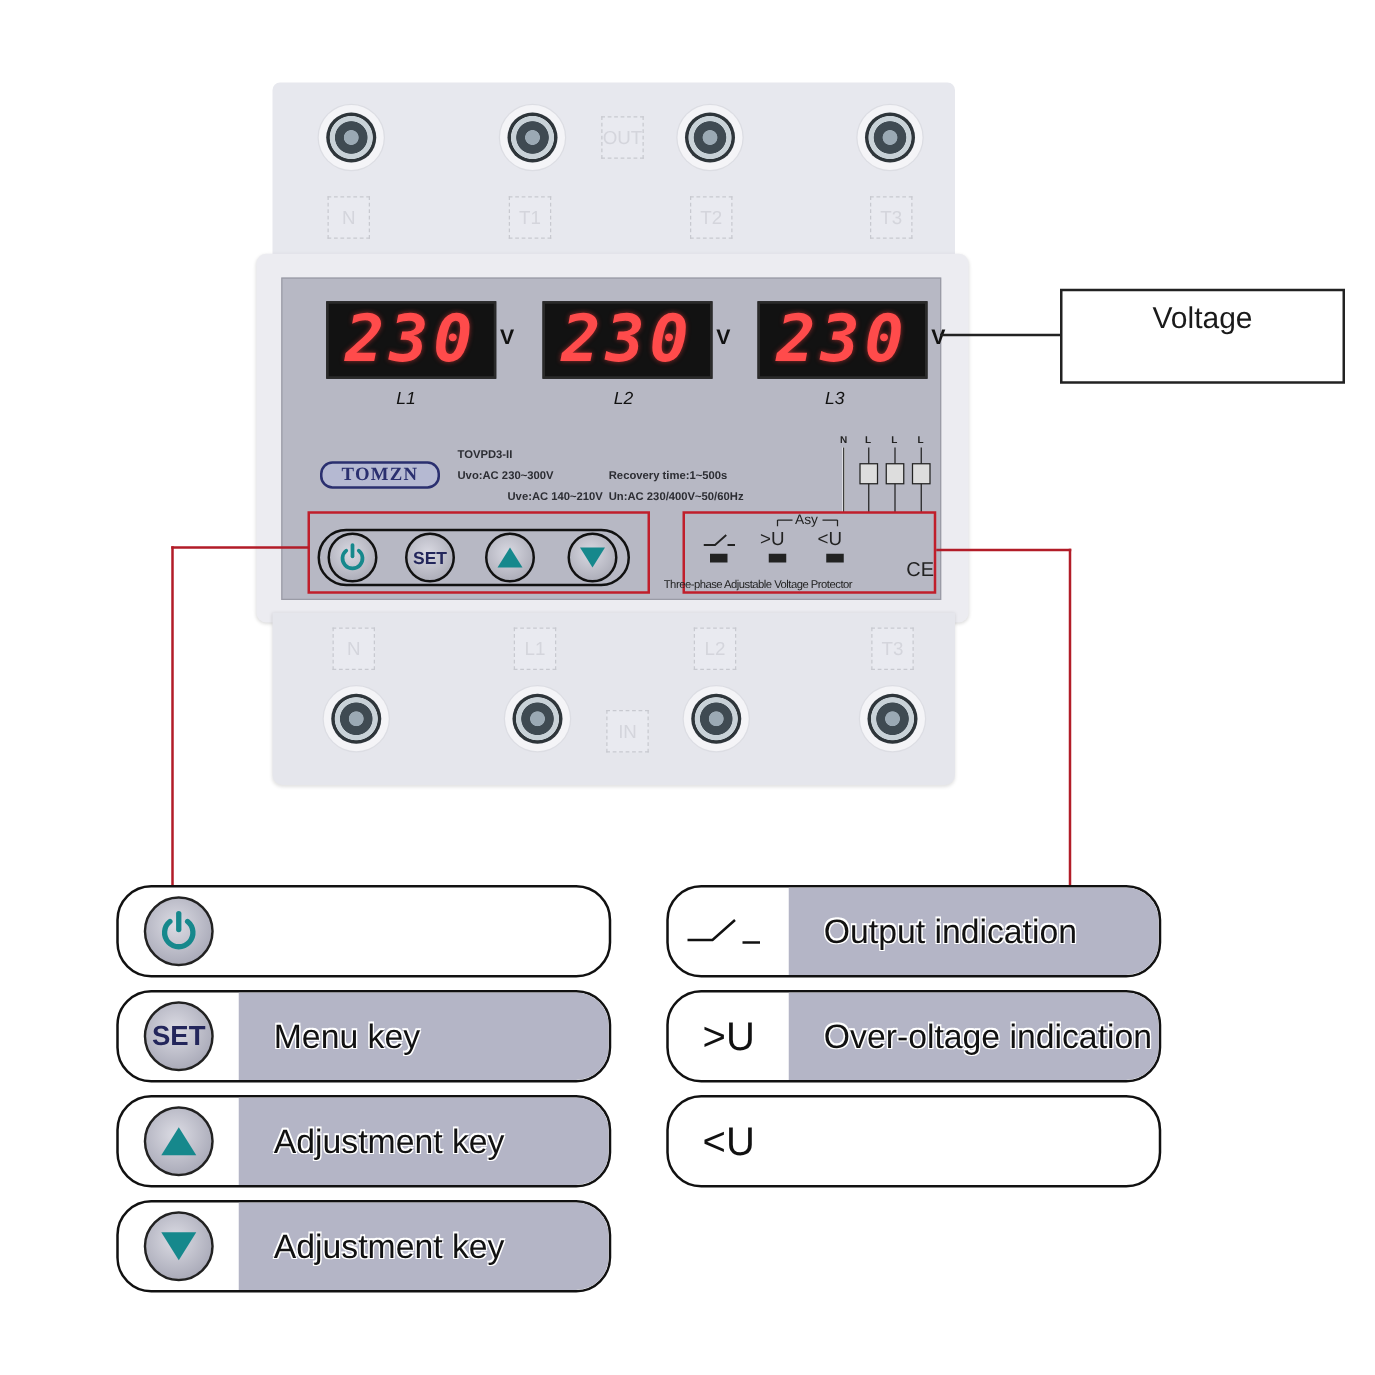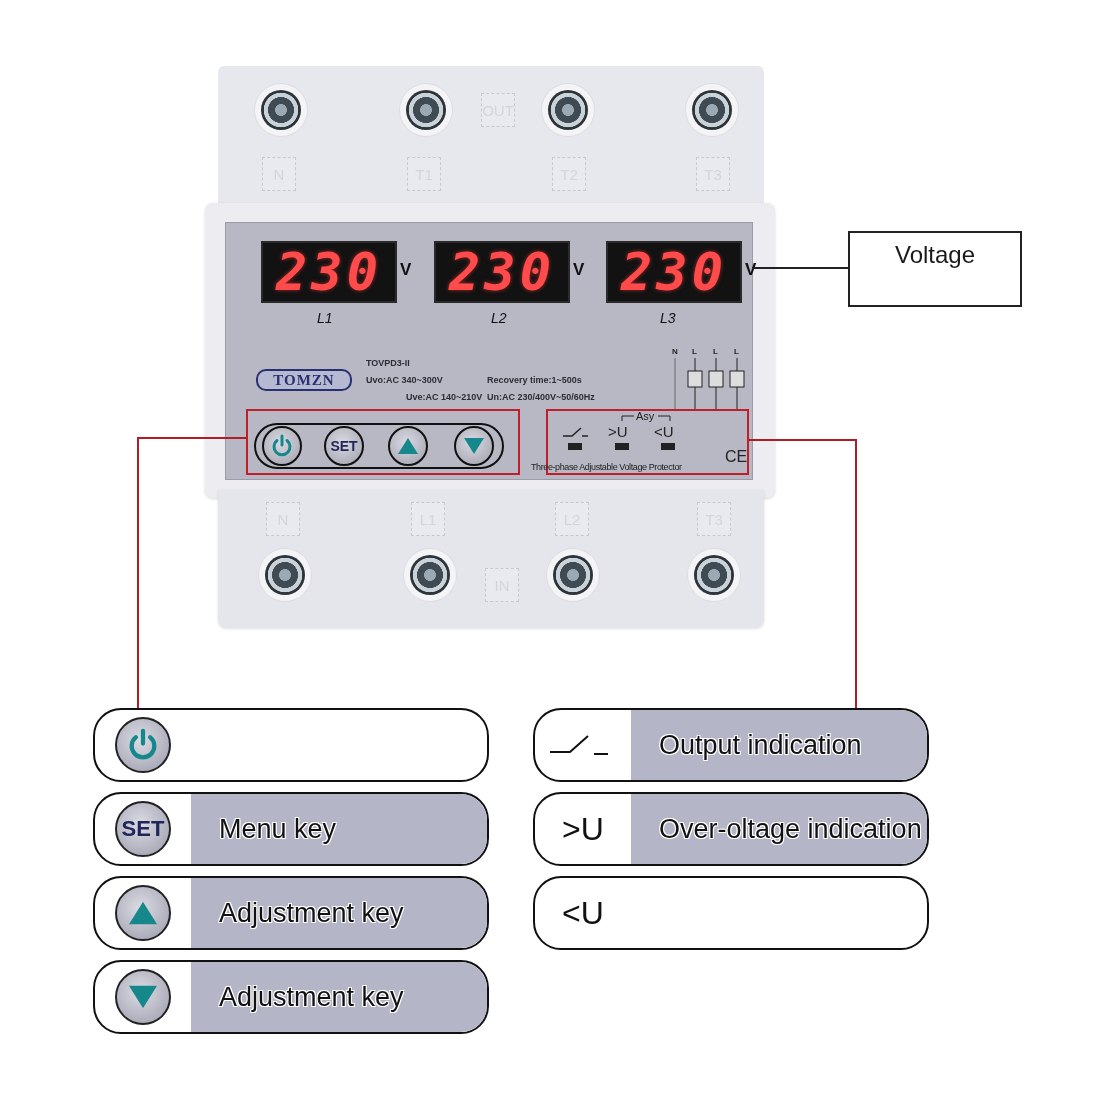--- a/index.html
+++ b/index.html
@@ -50,21 +50,21 @@
     background: radial-gradient(circle at 45% 40%, #d9d9e2, #9fa0ac);
     display: flex; align-items: center; justify-content: center;
     font-weight: bold; color: #23265b; font-size: 14px;
   }
   .ind-group { left: 546px; top: 409px; width: 203px; height: 66px; border: 2px solid #c01e2b; }
 
   .redline { background: #b21c28; }
 
   
   .callout {
-    left: 848px; top: 231px; width: 174px; height: 76px; border: 2px solid #222; background: #fff;
+    left: 848px; top: 231px; width: 228px; height: 76px; border: 2px solid #222; background: #fff;
     text-align: center; font-size: 24px; line-height: 28px; color: #1a1a1a; padding-top: 8px;
   }
 
   
   .row { width: 396px; height: 74px; border: 2px solid #111; border-radius: 28px; background: #fff; overflow: hidden; display: flex; }
   .row .ic { width: 96px; height: 100%; display: flex; align-items: center; justify-content: center; }
   .row .lbl {
     flex: 1; background: #b4b5c6; border-radius: 0 26px 26px 0; display: flex; align-items: center;
     padding-left: 28px; font-size: 27px; color: #111;
     text-shadow: 1px 1px 0 #fff, -1px -1px 0 #fff, 1px -1px 0 #fff, -1px 1px 0 #fff;
@@ -103,21 +103,21 @@
 <div class="abs led" style="left:434px;top:241px;">230</div>
 <span class="abs unit-v" style="left:573px;top:260px;">V</span>
 <span class="abs line-lbl" style="left:491px;top:310px;">L2</span>
 
 <div class="abs led" style="left:606px;top:241px;">230</div>
 <span class="abs unit-v" style="left:745px;top:260px;">V</span>
 <span class="abs line-lbl" style="left:660px;top:310px;">L3</span>
 
 <div class="abs brand">TOMZN</div>
 <span class="abs spec" style="left:366px;top:358px;">TOVPD3-II</span>
-<span class="abs spec" style="left:366px;top:375px;">Uvo:AC 340~300V</span>
+<span class="abs spec" style="left:366px;top:375px;">Uvo:AC 230~300V</span>
 <span class="abs spec" style="left:366px;top:392px;padding-left:40px;">Uve:AC 140~210V</span>
 <span class="abs spec" style="left:487px;top:375px;">Recovery time:1~500s</span>
 <span class="abs spec" style="left:487px;top:392px;text-align:right;">Un:AC 230/400V~50/60Hz</span>
 
 <svg class="abs" style="left:660px;top:344px;" width="90" height="66">
   <text x="12" y="10" font-size="8" font-weight="bold" font-family="Liberation Sans, sans-serif" fill="#222">N</text>
   <text x="32" y="10" font-size="8" font-weight="bold" font-family="Liberation Sans, sans-serif" fill="#222">L</text>
   <text x="53" y="10" font-size="8" font-weight="bold" font-family="Liberation Sans, sans-serif" fill="#222">L</text>
   <text x="74" y="10" font-size="8" font-weight="bold" font-family="Liberation Sans, sans-serif" fill="#222">L</text>
   <line x1="15" y1="14" x2="15" y2="66" stroke="#fff" stroke-width="2"></line>

